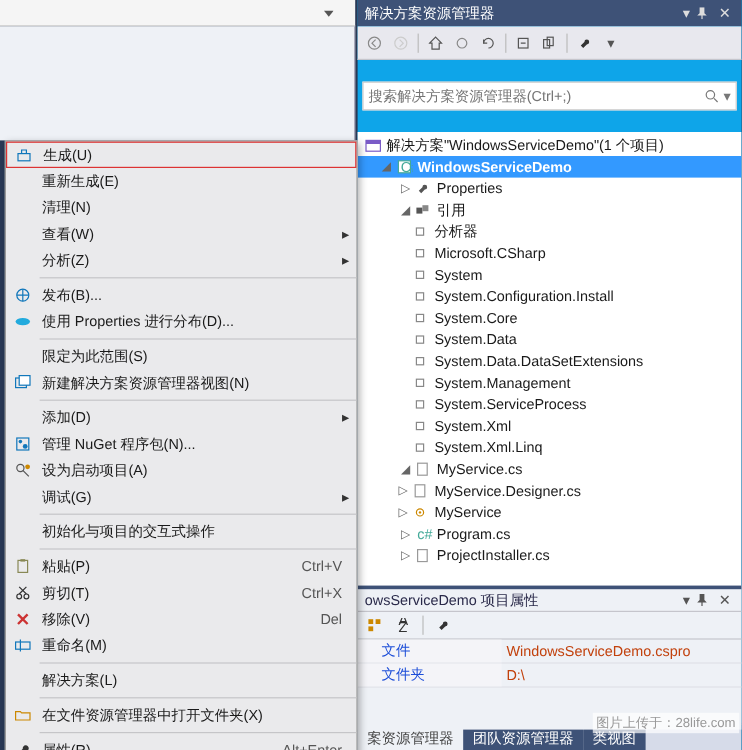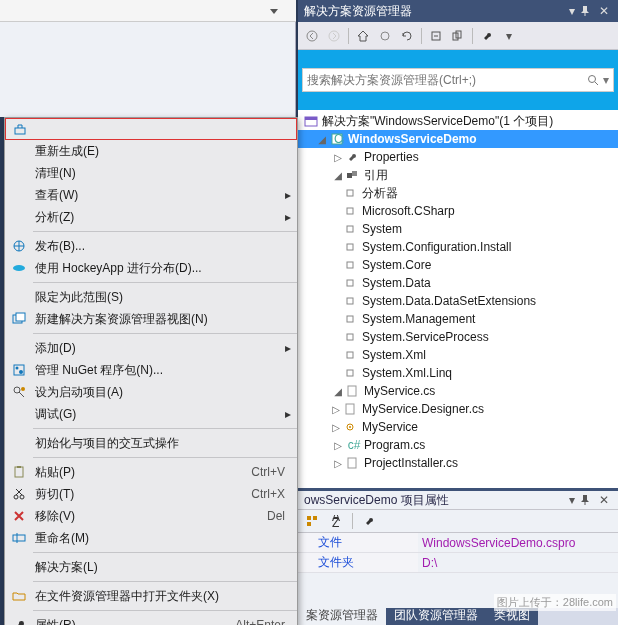--- a/index.html
+++ b/index.html
@@ -49,21 +49,21 @@
 .btab.active { background:#eef1f6; }
 
 
 .props-panel { position:absolute; left:298px; top:488px; width:320px; height:120px; background:#eef1f6; border-top:3px solid #3e5277; }
 .props-title { height:18px; display:flex; align-items:center; padding:0 6px; color:#2a2a4a; }
 .props-title-text { flex:1; }
 .props-toolbar { height:24px; border-top:1px solid #c5c5cc; border-bottom:1px solid #c5c5cc; display:flex; align-items:center; padding:0 4px; gap:4px; }
 .props-grid { }
 .prop-row { display:flex; height:20px; border-bottom:1px solid #e0e0e6; }
 .prop-key { width:120px; padding-left:20px; background:#f4f4f8; color:#1d4ed8; display:flex; align-items:center; }
-.prop-val { flex:1; padding-left:4px; color:#a21caf; display:flex; align-items:center; overflow:hidden; }
+.prop-val { flex:1; padding-left:4px; color:#c2410c; display:flex; align-items:center; overflow:hidden; }
 
 .watermark { position:absolute; right:2px; bottom:14px; font-size:11px; color:#999; background:rgba(255,255,255,0.7); padding:1px 3px; z-index:200; }
 
 svg { display:block; }
 </style>
 </head>
 <body>
 
 <div class="editor-area">
   <div class="editor-toolbar">
@@ -387,20 +387,21 @@
 </div>
 
 <div class="context-menu" id="ctx-menu">
     <div class="menu-item menu-highlight">
       <span class="menu-icon">
         <svg width="14" height="14" viewBox="0 0 14 14">
           <rect x="2" y="6" width="10" height="6" fill="none" stroke="#17b"></rect>
           <path d="M5 6 V3 H9 V6" fill="none" stroke="#17b"></path>
         </svg>
       </span>
+      <span class="menu-label">生成(U)</span>
     </div>
     <div class="menu-item">
       <span class="menu-icon"></span>
       <span class="menu-label">重新生成(E)</span>
     </div>
     <div class="menu-item">
       <span class="menu-icon"></span>
       <span class="menu-label">清理(N)</span>
     </div>
     <div class="menu-item">
@@ -422,21 +423,21 @@
         </svg>
       </span>
       <span class="menu-label">发布(B)...</span>
     </div>
     <div class="menu-item">
       <span class="menu-icon">
         <svg width="14" height="14" viewBox="0 0 14 14">
           <ellipse cx="7" cy="7" rx="6" ry="3" fill="#2ad"></ellipse>
         </svg>
       </span>
-      <span class="menu-label">使用 HockeyApp 进行分布(D)...</span>
+      <span class="menu-label">使用 Properties 进行分布(D)...</span>
     </div>
     <div class="menu-sep"></div>
     <div class="menu-item">
       <span class="menu-icon"></span>
       <span class="menu-label">限定为此范围(S)</span>
     </div>
     <div class="menu-item">
       <span class="menu-icon">
         <svg width="14" height="14" viewBox="0 0 14 14">
           <rect x="1" y="3" width="9" height="8" fill="none" stroke="#17b"></rect>

